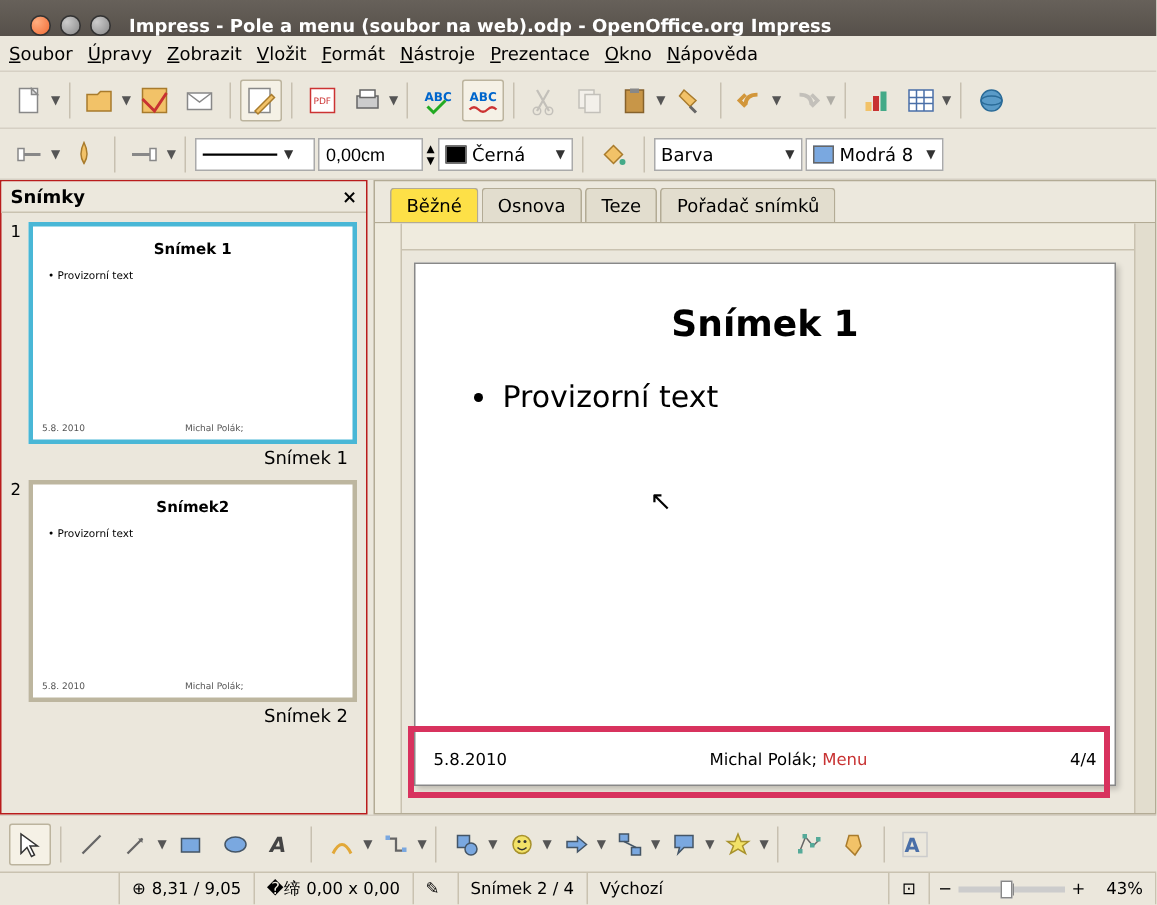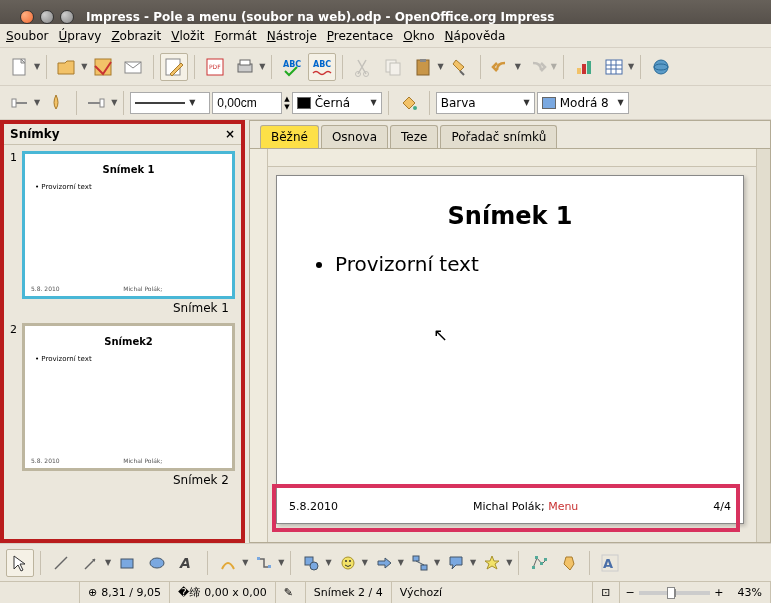--- a/index.html
+++ b/index.html
@@ -28,21 +28,21 @@
 .toolbar input[type=text] { height: 22px; border: 1px solid #aaa; background: #fff; padding: 0 4px; font-size: 12px; }
 .field-sz { width: 70px; }
 .color-swatch { width: 14px; height: 12px; display: inline-block; border: 1px solid #666; }
 .combo { display: inline-flex; align-items: center; border: 1px solid #aaa; background: #fff; height: 22px; padding: 0 4px; gap: 4px; }
 .combo .caret { font-size: 8px; color: #333; }
 
 
 .work { display: flex; height: calc(603px - 24px - 24px - 38px - 34px - 38px - 22px); }
 
 
-.slides-panel { width: 245px; border: 4px solid #b91c1c; background: #ebe7dc; display: flex; flex-direction: column; }
+.slides-panel { width: 245px; border: 1px solid #b91c1c; background: #ebe7dc; display: flex; flex-direction: column; }
 .slides-head { display: flex; justify-content: space-between; align-items: center; background: #ece8dd; border-bottom: 1px solid #c9c2b0; padding: 3px 6px; font-weight: bold; }
 .slides-list { flex: 1; overflow: hidden; padding: 6px; }
 .thumb-wrap { display: flex; margin-bottom: 6px; }
 .thumb-num { width: 12px; font-size: 11px; }
 .thumb { flex: 1; background: #fff; border: 3px solid #bdb69f; height: 148px; position: relative; font-size: 8px; padding: 10px; }
 .thumb.sel { border-color: #49b7d6; }
 .thumb .th-title { text-align: center; font-weight: bold; font-size: 10px; margin-bottom: 8px; }
 .thumb .th-body { font-size: 7px; }
 .thumb .th-foot { position: absolute; bottom: 4px; left: 6px; right: 6px; display: flex; justify-content: space-between; font-size: 6px; color: #555; }
 .thumb-label { text-align: right; padding: 2px 6px; font-size: 12px; }

